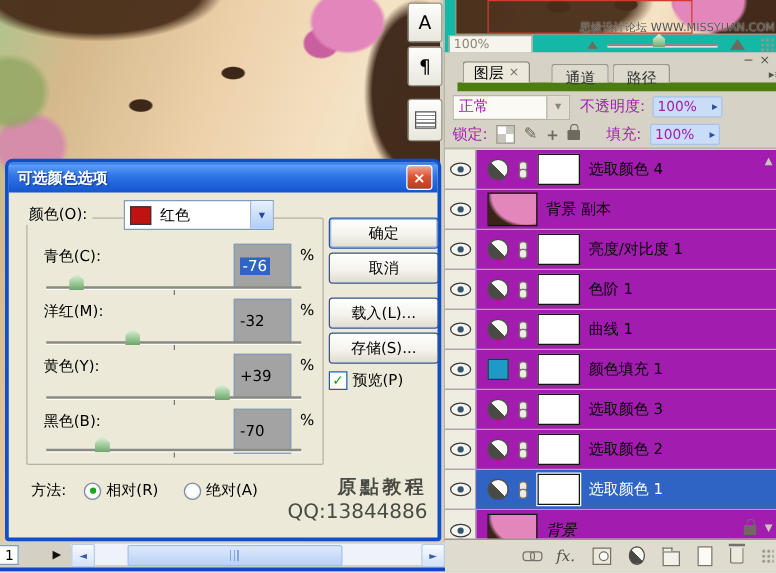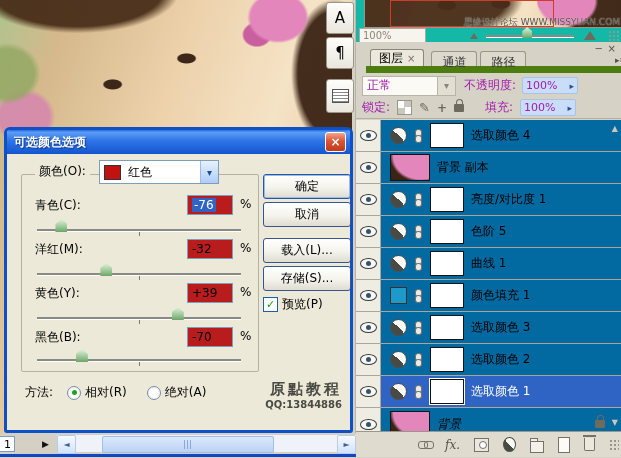--- a/index.html
+++ b/index.html
@@ -20,21 +20,21 @@
   
   .xpbtn{display:flex;align-items:center;justify-content:center;height:23px;
          border:1px solid #37568C;border-radius:3px;font-size:12px;
          background:linear-gradient(#FFFFFF,#F4F3EC 55%,#DFDCD0);cursor:default}
   .xpbtn.default{box-shadow:inset 0 0 0 1px #98BCE4;border-color:#2A56A8}
   .xptool{display:flex;align-items:center;justify-content:center;width:26px;
           background:linear-gradient(#FDFDFB,#E9E7DD);border:1px solid #9A968A;border-radius:3px}
   .combo{display:flex;align-items:center;background:#FFF;border:1px solid #7F9DB9;height:22px}
   .combo-arrow{margin-left:auto;width:17px;height:100%;display:flex;align-items:center;justify-content:center;
           background:linear-gradient(#E7F1FE,#AECDF8);border-left:1px solid #9DBBE3;color:#1D4B9E;font-size:10px}
-  .vbox{display:inline-flex;align-items:center;width:46px;height:20px;background:#b91c1c;
+  .vbox{display:inline-flex;align-items:center;width:46px;height:36px;background:#a3a3a3;
         border:1px solid #7F9DB9;padding-left:4px;box-sizing:border-box}
   .sel{background:#2F63C4;color:#FFF;padding:0 2px}
   .track{position:absolute;height:2px;width:204px;left:30px;background:#8A8A84;box-shadow:0 1px 0 #FFF}
   .track::after{content:"";position:absolute;left:50%;top:3px;width:1px;height:4px;background:#7A7A74}
   .thumb{position:absolute;top:-10px;width:12px;height:13px;margin-left:-6px;
          clip-path:polygon(50% 0,100% 38%,100% 100%,0 100%,0 38%);
          background:linear-gradient(#E2F2DE,#8FC08B 70%,#6FA26C)}
   .check{width:13px;height:13px;background:#FFF;border:1px solid #1D5FA9;display:inline-flex;
          align-items:center;justify-content:center;color:#179A17;font-weight:bold;font-size:11px}
   .radio{width:12px;height:12px;border:1px solid #7A8CA8;border-radius:50%;
@@ -132,21 +132,21 @@
     <div class="abs" style="right:18px;top:1px;font-size:10px;color:#55524A">−</div>
     <div class="abs" style="right:5px;top:1px;font-size:10px;color:#55524A">×</div>
 
     <div class="abs" style="left:10px;top:12px;width:100%;height:19px;border-bottom:7px solid #4d7c0f;display:flex;align-items:flex-end;padding-left:4px;box-sizing:border-box">
       <div style="display:flex;align-items:center;gap:4px;background:#ECE9DC;border:1px solid #8A867A;border-bottom:none;
                   border-radius:3px 3px 0 0;padding:2px 8px;height:17px;box-sizing:border-box">
         <span>图层</span>
         <span style="color:#76716A;font-size:10px">×</span>
       </div>
       <div style="background:#DDD9CC;border:1px solid #9A968A;border-bottom:none;border-radius:3px 3px 0 0;
-                  padding:2px 10px;height:15px;box-sizing:border-box;margin-left:7px;color:#333">通道</div>
+                  padding:2px 10px;height:15px;box-sizing:border-box;margin-left:17px;color:#333">通道</div>
       <div style="background:#DDD9CC;border:1px solid #9A968A;border-bottom:none;border-radius:3px 3px 0 0;
                   padding:2px 10px;height:15px;box-sizing:border-box;margin-left:3px;color:#333">路径</div>
       <div style="margin-left:auto;margin-right:4px;font-size:9px;color:#55524A;align-self:center">▸≡</div>
     </div>
 
     <div class="abs" style="left:0;top:32px;width:100%;height:23px;display:flex;align-items:center;padding:0 6px;box-sizing:border-box;gap:6px">
       <div class="combo" style="width:92px;height:18px;background:#FBFAF4;border-color:#B8B4A8">
         <span class="graytxt" style="padding-left:4px">正常</span>
         <span class="combo-arrow" style="background:#E2DFD2;border-left-color:#B8B4A8;color:#8A8678">▾</span>
       </div>
@@ -163,21 +163,21 @@
       <span style="color:#6E6A5E;font-size:13px">✎</span>
       <span style="color:#6E6A5E;font-weight:bold">+</span>
       <span class="locki"></span>
       <span class="graytxt" style="margin-left:14px">填充:</span>
       <span class="pillbtn">
         <span class="graytxt">100%</span>
         <span class="arr">▸</span>
       </span>
     </div>
 
-    <div class="abs" style="left:0;top:78px;width:100%;height:311px;background:#0369a1;overflow:hidden">
+    <div class="abs" style="left:0;top:78px;width:100%;height:311px;background:#a21caf;overflow:hidden">
 
       <div class="lrow">
         <div class="eyecell">
             <span class="eye"></span>
           </div>
         <div class="lbody">
             <span class="adj"></span>
             <span class="chain"></span>
             <span class="maskthumb"></span>
             <span class="lname">选取颜色 4</span>
@@ -207,21 +207,21 @@
       </div>
 
       <div class="lrow">
         <div class="eyecell">
             <span class="eye"></span>
           </div>
         <div class="lbody">
             <span class="adj"></span>
             <span class="chain"></span>
             <span class="maskthumb"></span>
-            <span class="lname">色阶 5</span>
+            <span class="lname">色阶 1</span>
           </div>
       </div>
 
       <div class="lrow">
         <div class="eyecell">
             <span class="eye"></span>
           </div>
         <div class="lbody">
             <span class="adj"></span>
             <span class="chain"></span>
@@ -325,21 +325,21 @@
          background:linear-gradient(180deg,#2A6BE0 0%,#5B9DF5 10%,#2F74E8 45%,#1355CE 100%);
          display:flex;align-items:center;padding:0 4px 0 7px;box-sizing:border-box">
       <span style="color:#FFF;font-weight:bold;font-size:12px;text-shadow:1px 1px 1px #123C8C">可选颜色选项</span>
       <span style="margin-left:auto;width:19px;height:18px;border:1px solid #FFF;border-radius:3px;
             background:linear-gradient(#F0A58C,#DD5335 45%,#BE3A1C);color:#FFF;font-weight:bold;
             display:flex;align-items:center;justify-content:center;font-size:12px">×</span>
     </div>
 
     <div class="abs" style="left:14px;top:44px;width:236px;height:196px;border:1px solid #B5B19F;border-radius:2px"></div>
 
-    <div class="abs" style="left:28px;top:33px;background:#ECE9D8;padding:0 4px">颜色(O):</div>
+    <div class="abs" style="left:12px;top:33px;background:#ECE9D8;padding:0 4px">颜色(O):</div>
     <div class="combo abs" style="left:92px;top:30px;width:118px">
       <span style="width:15px;height:13px;background:#C11212;border:1px solid #333;margin-left:4px"></span>
       <span style="margin-left:7px">红色</span>
       <span class="combo-arrow">▾</span>
     </div>
 
     <div class="abs" style="left:28px;top:67px">青色(C):</div>
     <div class="vbox abs" style="left:180px;top:65px">
       <span class="sel">-76</span>
     </div>
@@ -393,17 +393,17 @@
         <span>相对(R)</span>
       </span>
       <span style="display:flex;align-items:center;gap:4px;margin-left:12px">
         <span class="radio"></span>
         <span>绝对(A)</span>
       </span>
     </div>
 
     <div class="abs" style="right:8px;top:250px;text-align:right;color:#4A4A44">
       <div style="font-weight:bold;font-size:15px;letter-spacing:3px">原點教程</div>
-      <div style="font-size:10px;font-weight:bold">QQ:13844886</div>
+      <div style="font-size:16px;font-weight:normal">QQ:13844886</div>
     </div>
   </div>
 
 </div>
 
 </body></html>

